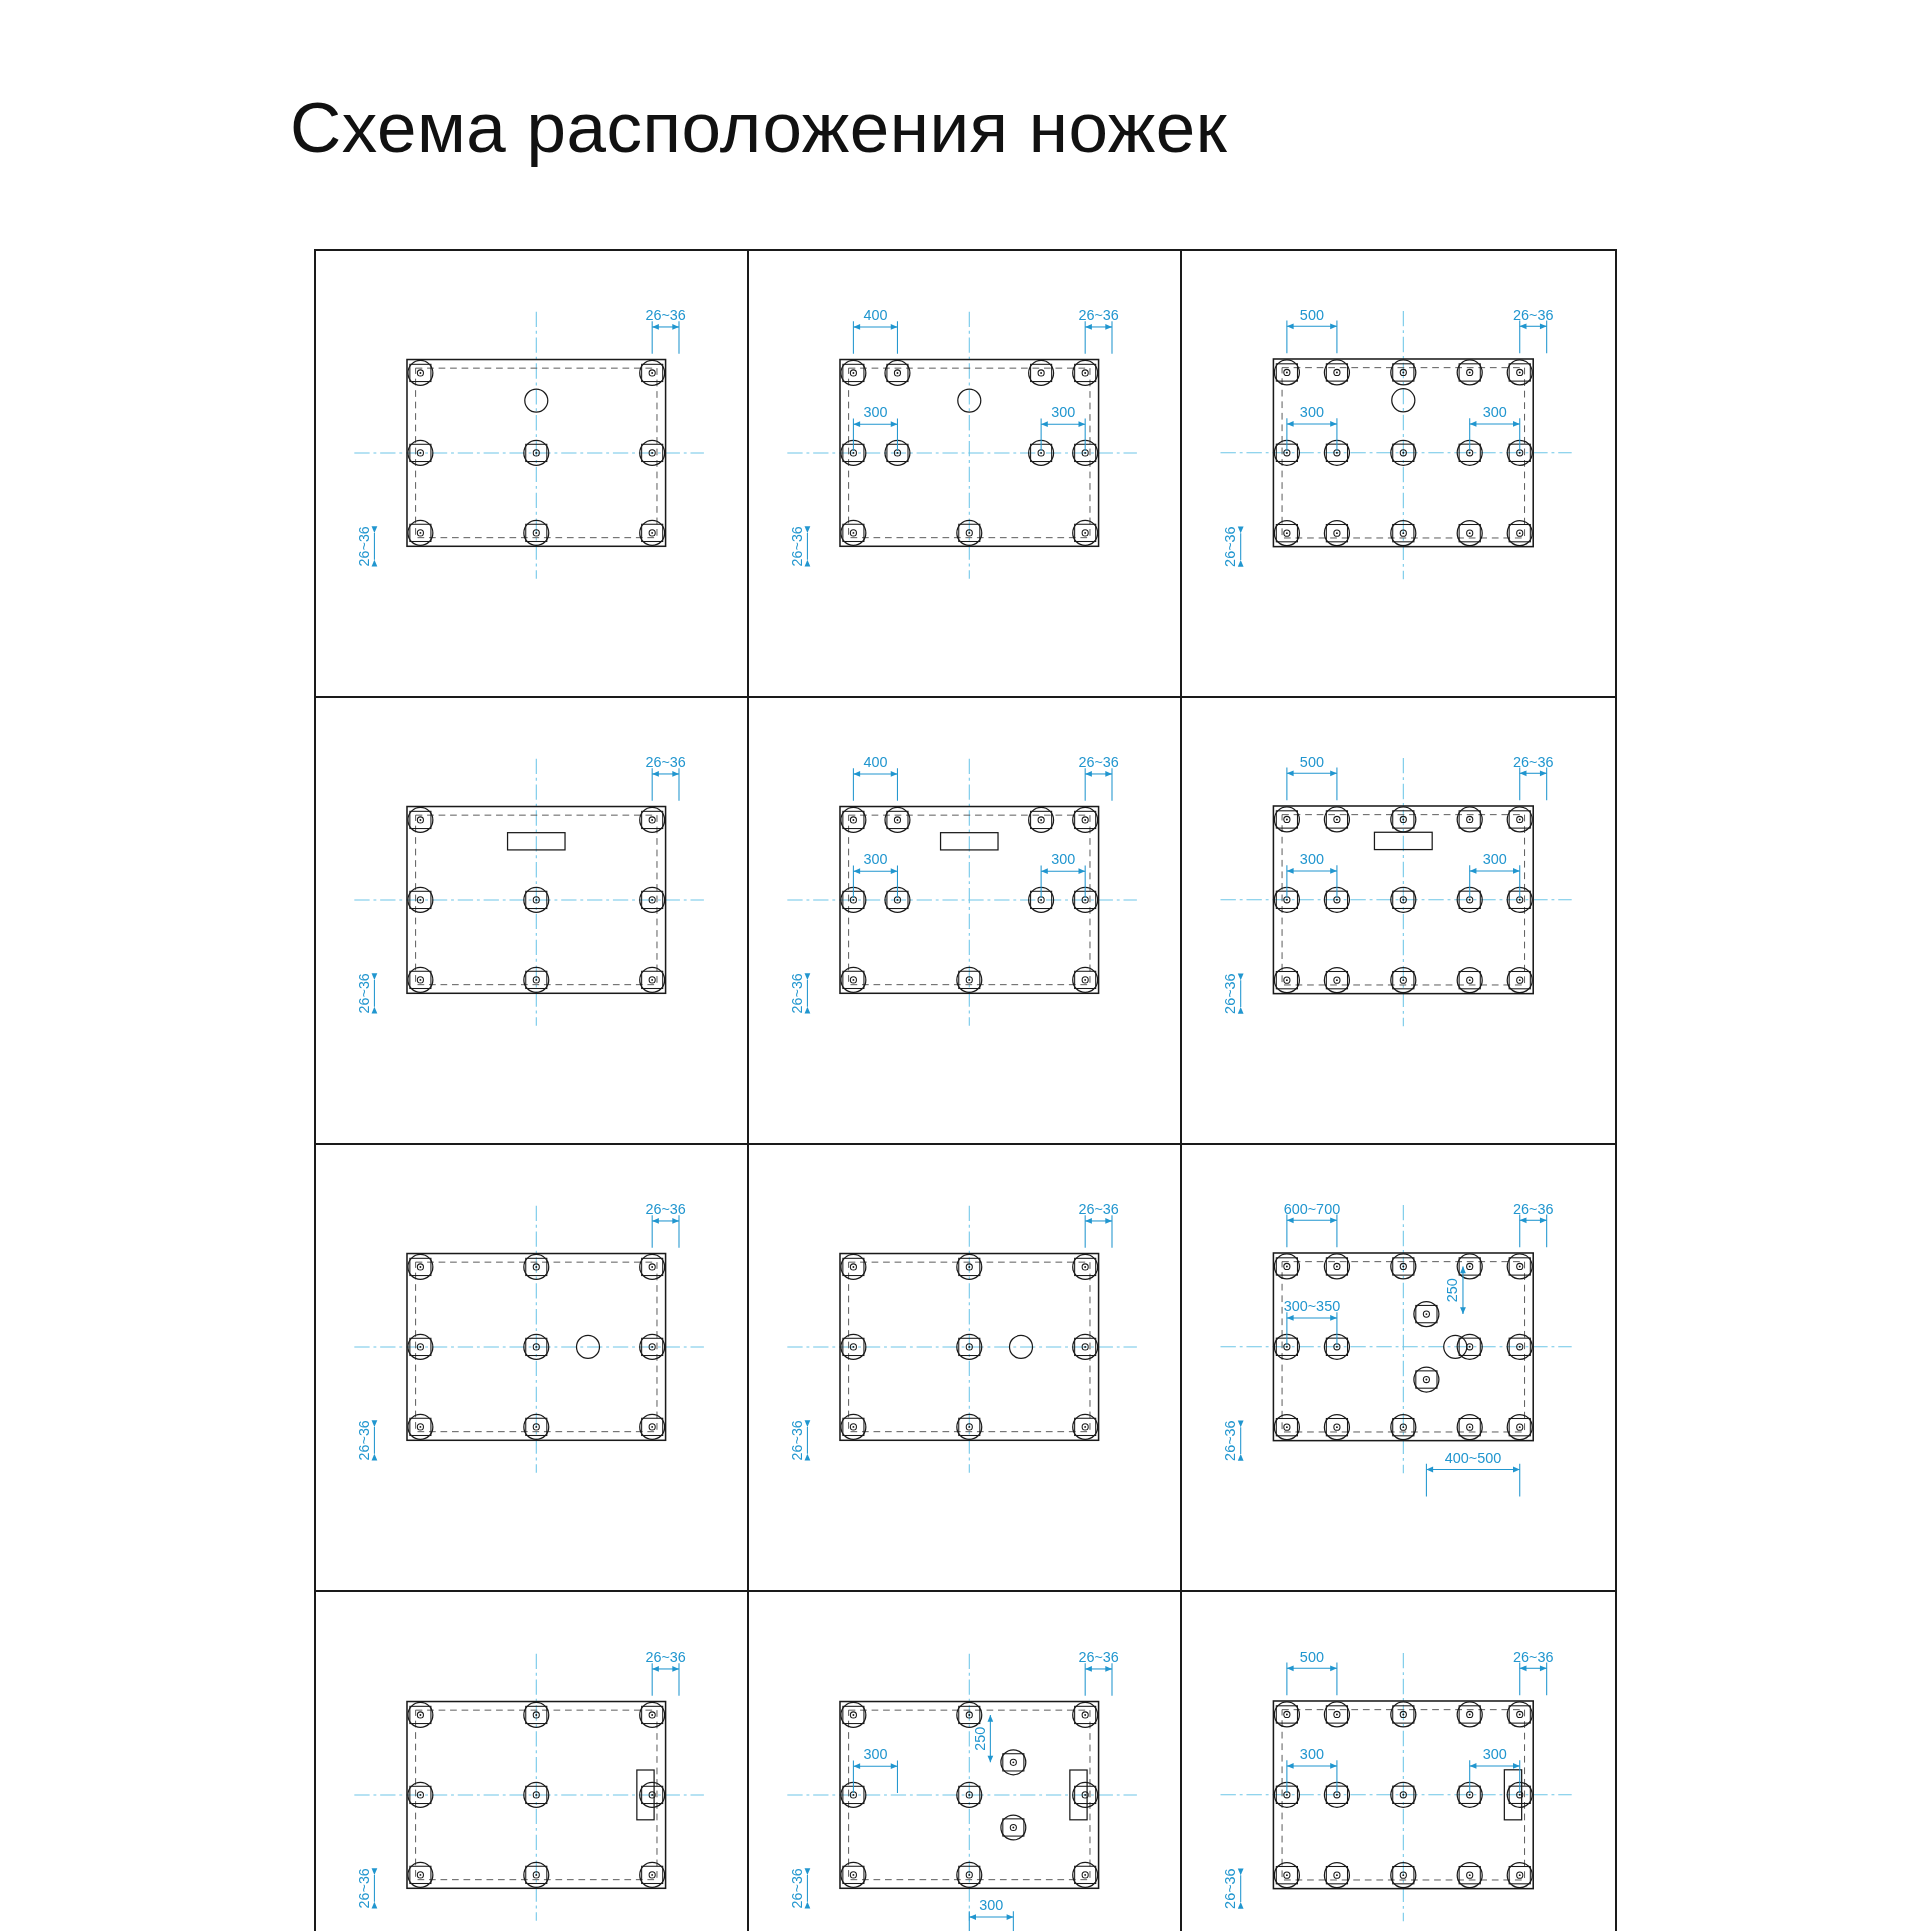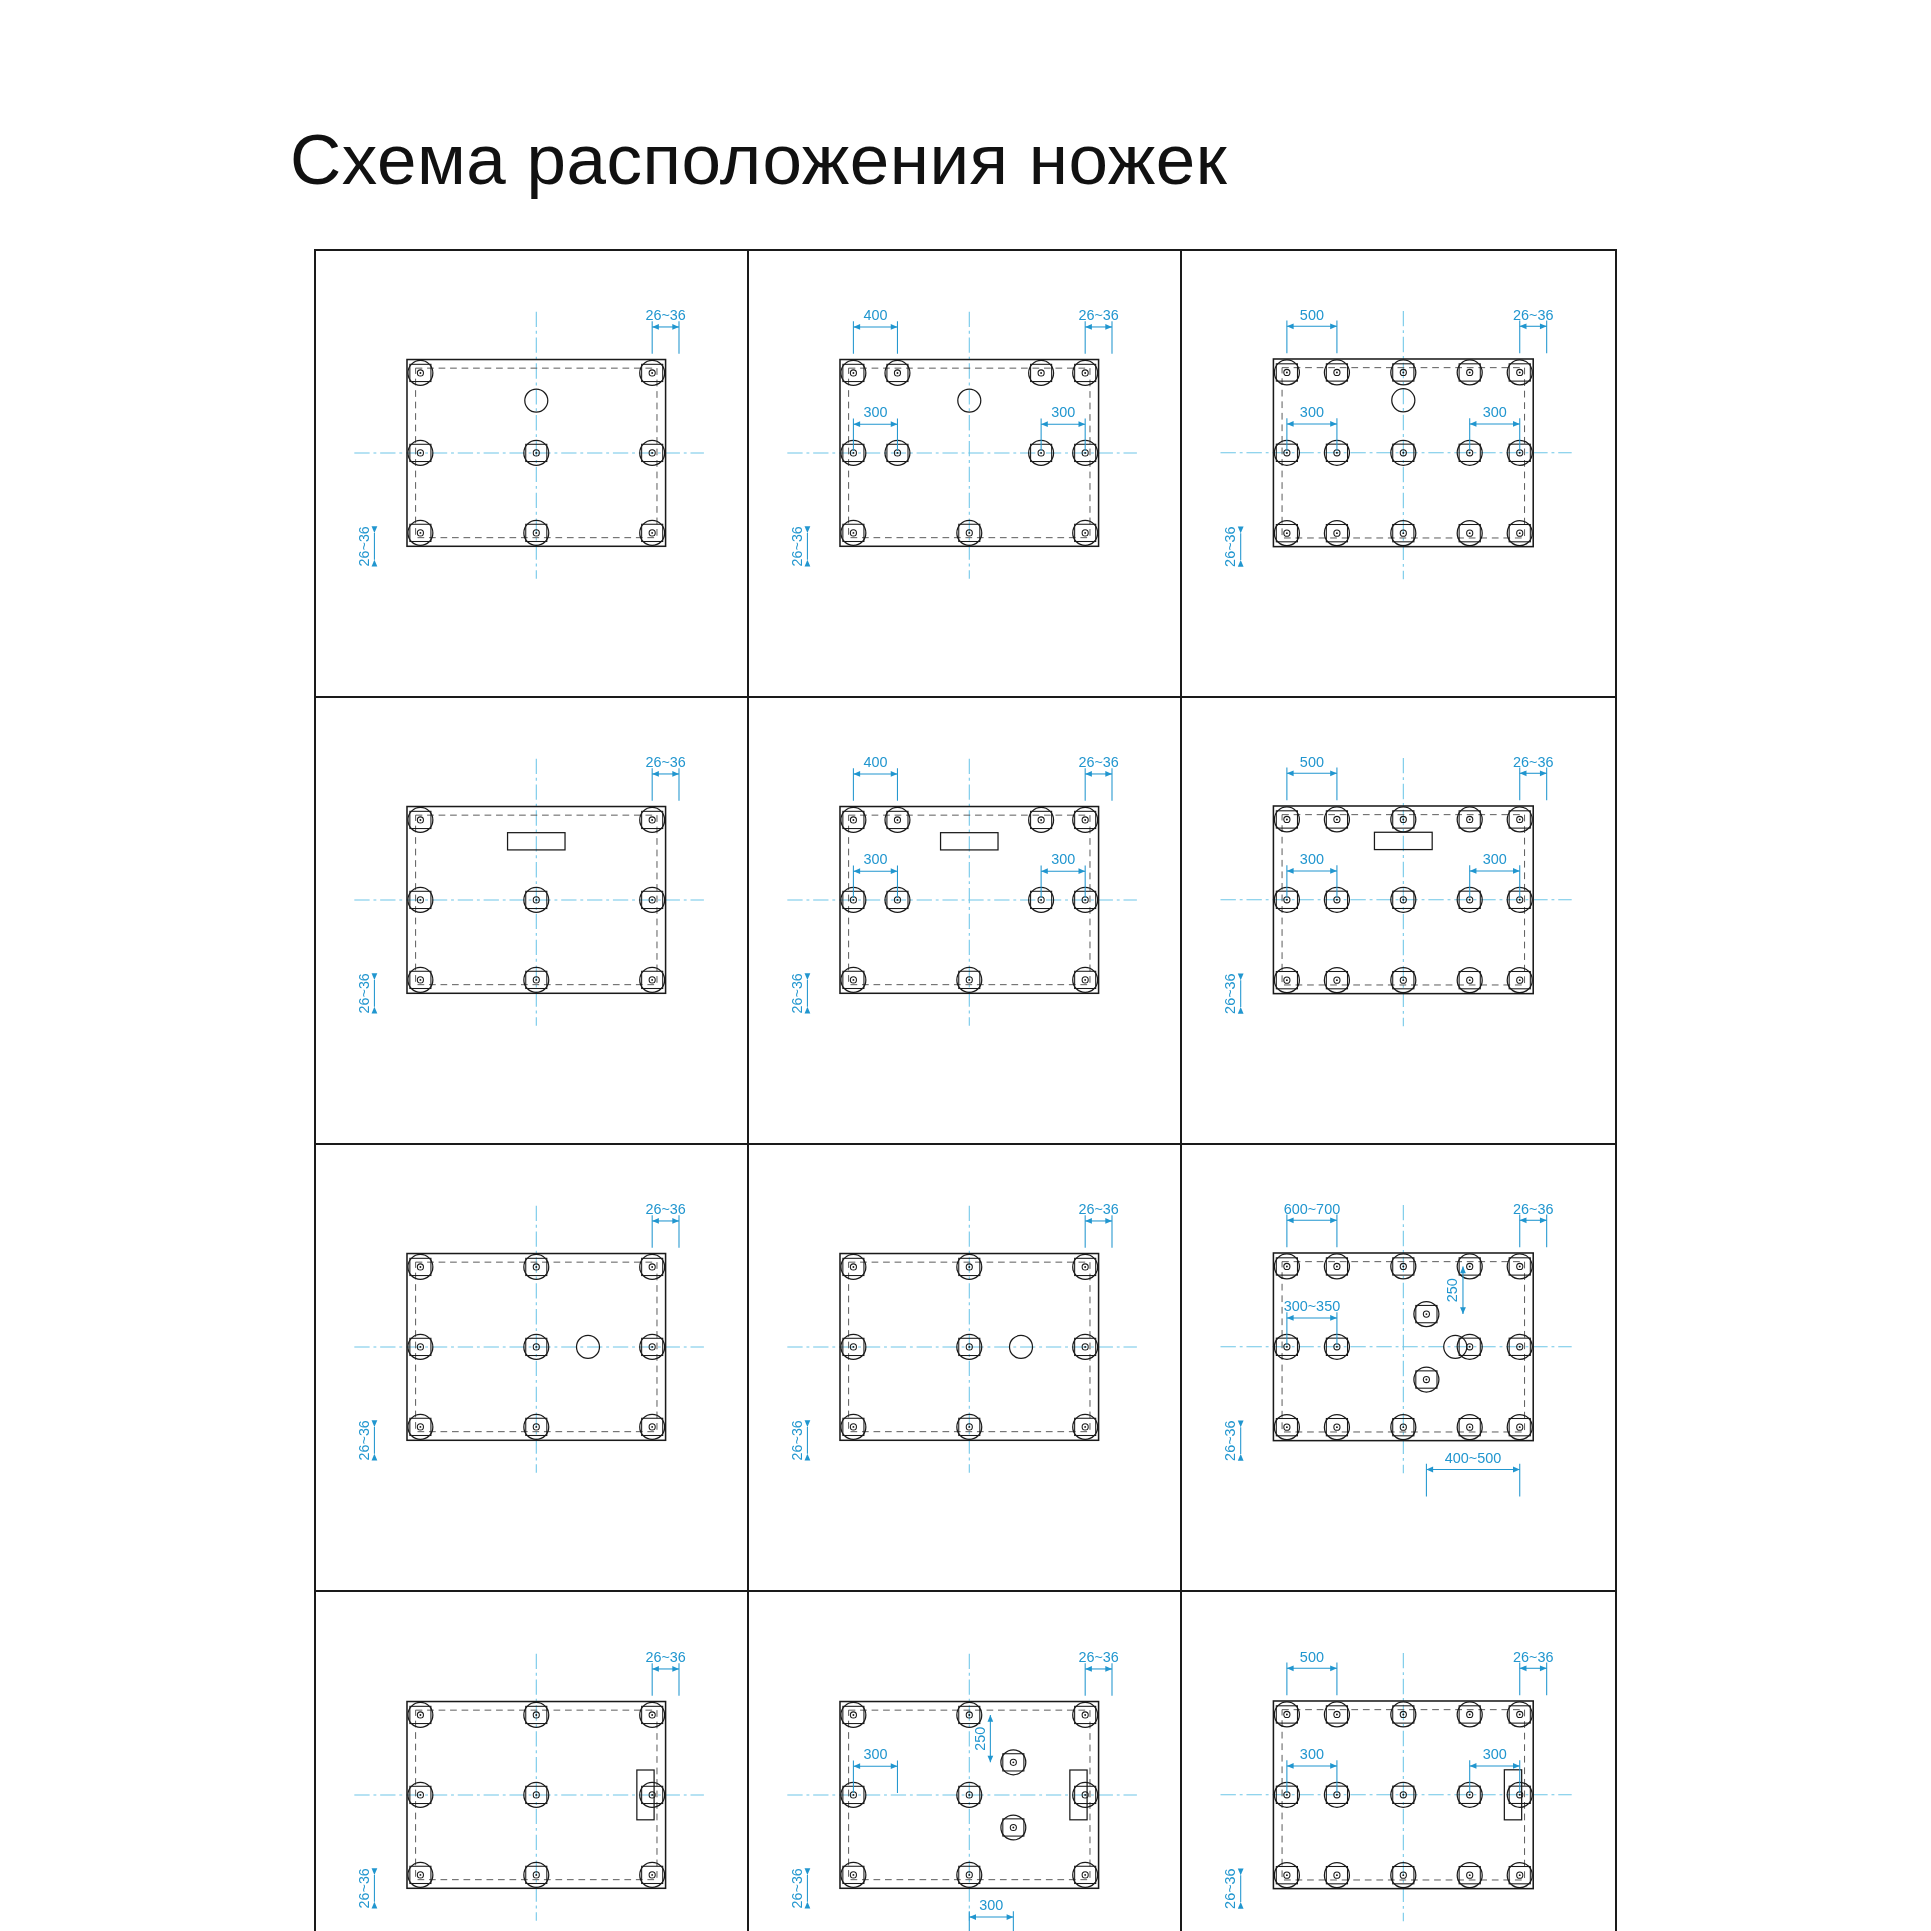--- a/index.html
+++ b/index.html
@@ -2,21 +2,20 @@
 <html><head>
 <meta charset="utf-8">
 <style>
   html,body{margin:0;padding:0;background:#ffffff;}
   body{width:1931px;height:1931px;font-family:"Liberation Sans",sans-serif;color:#111;}
   .page{position:relative;width:1931px;height:1931px;}
   .title{
     position:absolute;left:290px;top:87px;
     font-size:71px;font-weight:400;letter-spacing:0.5px;color:#111;
     white-space:nowrap;
-    margin-top:32px;
   }
   .grid{
     position:absolute;left:314px;top:249px;
     width:1303px;height:1792px;
     border:2.9px solid #1a1a1a;
     display:grid;
     grid-template-columns:repeat(3,1fr);
     grid-template-rows:repeat(4,1fr);
     box-sizing:border-box;
   }

